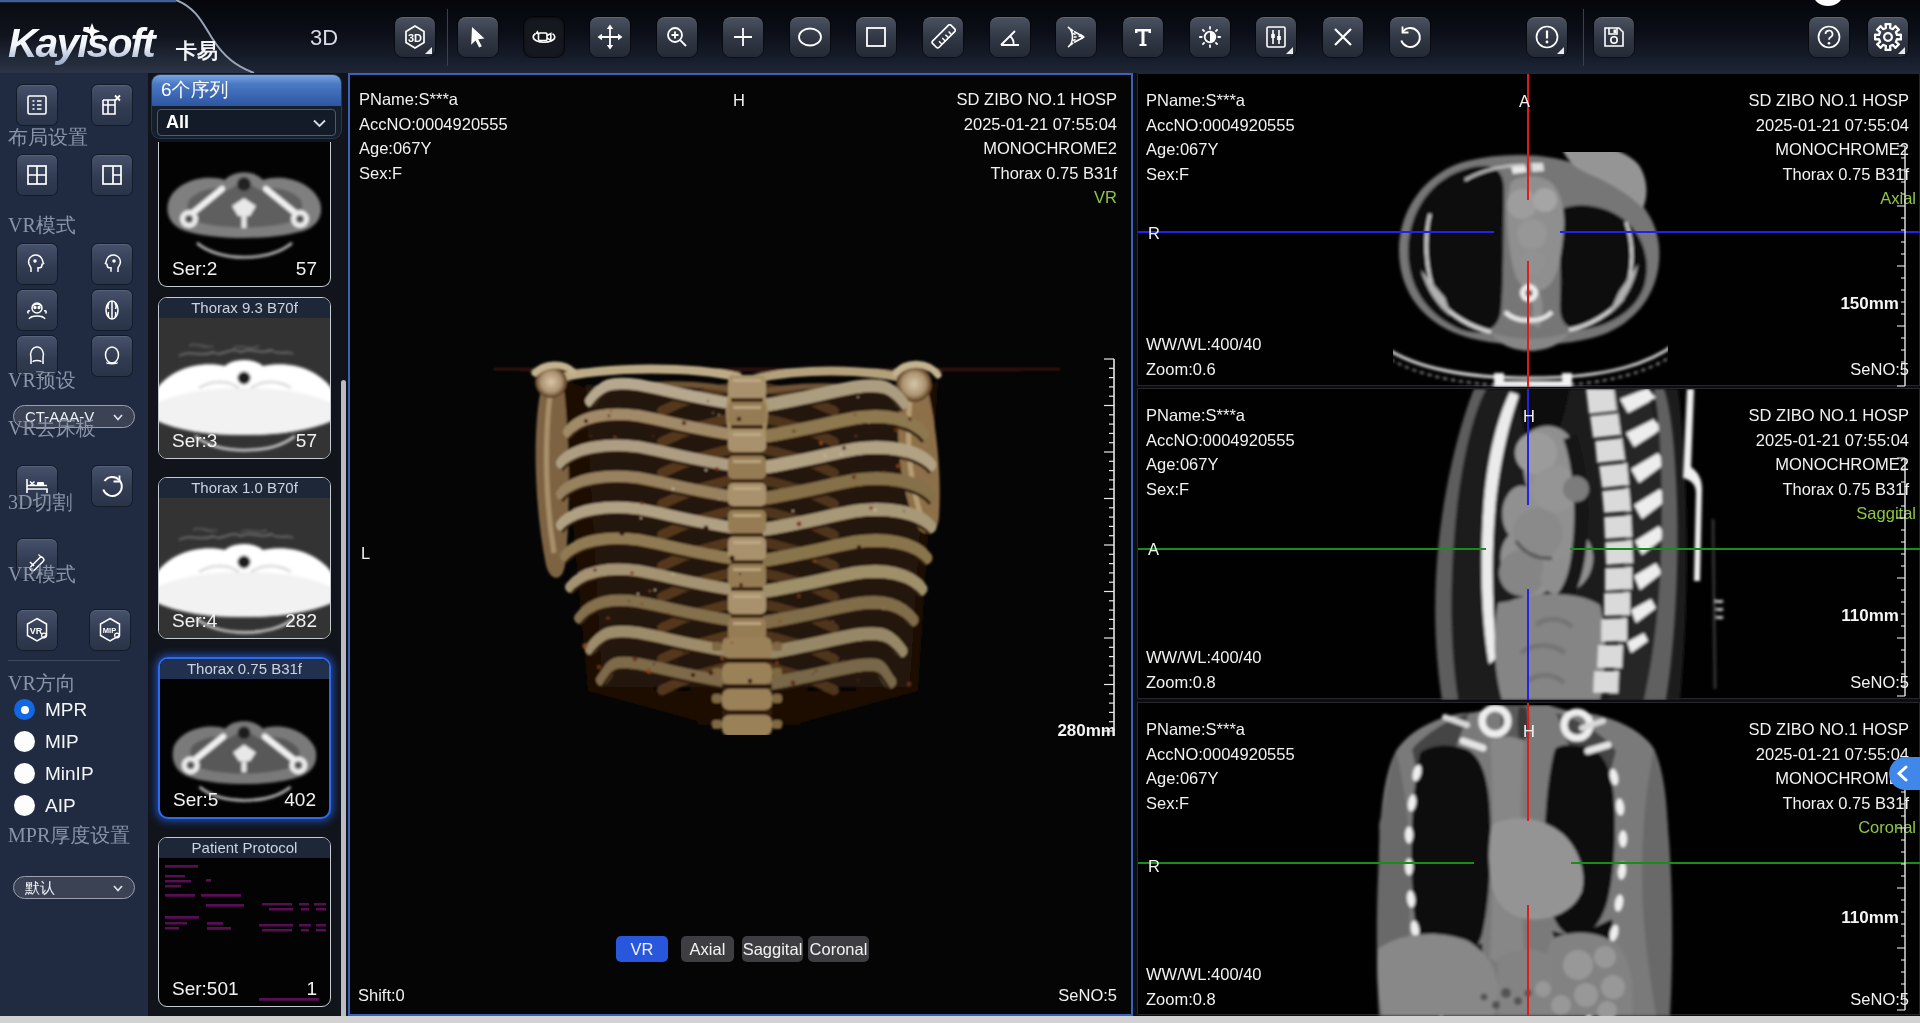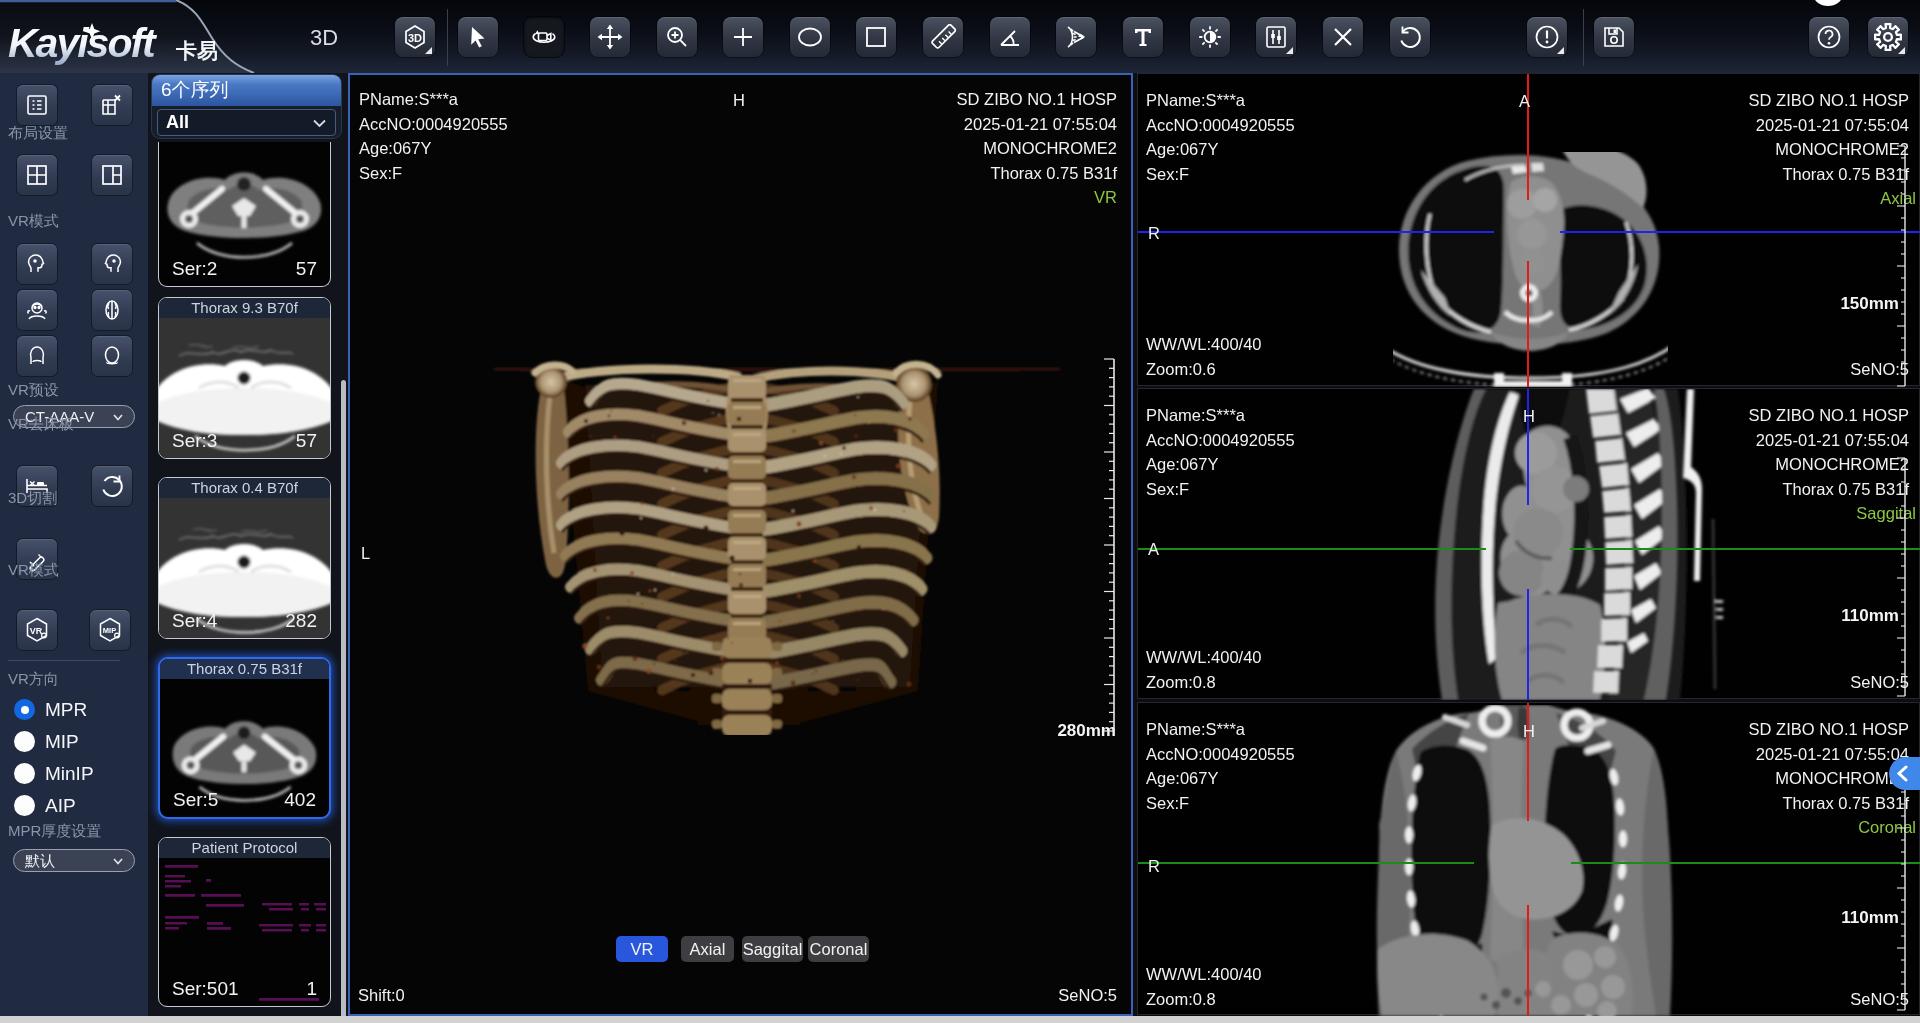--- a/index.html
+++ b/index.html
@@ -14,21 +14,21 @@
   background:linear-gradient(180deg,#4a5160 0%,#303643 55%,#242936 100%);
   box-shadow:0 0 0 1px rgba(0,0,0,0.45), inset 0 1px 0 rgba(255,255,255,0.12); }
 .tbtn svg { position:absolute; left:50%; top:50%; transform:translate(-50%,-50%); }
 .tbtn.active { background:#15181f; box-shadow:0 0 0 1px rgba(0,0,0,0.6), inset 0 1px 3px rgba(0,0,0,0.6); }
 .corner:after { content:""; position:absolute; right:3px; bottom:3px; width:0; height:0;
   border-left:7px solid transparent; border-bottom:7px solid #e8eaee; }
 .tsep { position:absolute; top:9px; width:1px; height:57px; background:#3a414e; }
 
 
 #sidebar { position:absolute; left:0; top:73px; width:148px; height:945px; background:#202b41; }
-.slabel { position:absolute; left:8px; font-size:15px; color:#8a95a9; white-space:nowrap; }
+.slabel { position:absolute; left:8px; font-size:20px; color:#8a95a9; white-space:nowrap;font-family:Liberation Serif, serif; }
 .sbtn { position:absolute; width:40px; height:40px; border-radius:6px;
   background:linear-gradient(180deg,#46516a 0%,#303b52 60%,#2a3448 100%);
   box-shadow:0 0 0 1px rgba(10,14,22,0.55), inset 0 1px 0 rgba(255,255,255,0.10); }
 .sbtn svg { position:absolute; left:50%; top:50%; transform:translate(-50%,-50%); }
 .sdrop { position:absolute; left:13px; width:122px; height:23px; border-radius:12px;
   background:#3a4254; border:1px solid #99a1b0; color:#eef1f5; font-size:15px;
   line-height:21px; padding-left:11px; }
 .sdrop .chev { position:absolute; right:9px; top:4px; }
 .radio { position:absolute; left:14px; width:21px; height:21px; border-radius:50%; background:#fdfdfd; }
 .radio.sel { background:#1268e3; }
@@ -323,21 +323,21 @@
         </svg>
 </div>
 <div class="sbtn" style="left:92px;top:263px">
 <svg width="26" height="26" viewBox="0 0 26 26">
           <g stroke="#fff" stroke-width="1.5" fill="none">
             <ellipse cx="13" cy="12" rx="6.5" ry="8"></ellipse>
             <path d="M8,19.5 c-1,1.5 11,1.5 10,0"></path>
           </g>
         </svg>
 </div>
-<div class="slabel" style="top:308px">VR预设</div>
+<div class="slabel" style="top:294px">VR预设</div>
 <div class="sdrop" style="top:332px">CT-AAA-V
 <svg class="chev" width="14" height="14" viewBox="0 0 14 14">
           <path d="M3,5 l4,4.5 4,-4.5" stroke="#dfe3e9" stroke-width="1.7" fill="none"></path>
         </svg>
 </div>
 <div class="slabel" style="top:342px">VR去床板</div>
 <div class="sbtn" style="left:17px;top:393px">
 <svg width="26" height="26" viewBox="0 0 26 26">
           <g stroke="#fff" stroke-width="1.6" fill="none">
             <path d="M3,6 v14 M3,16 h20 v4 M3,12.5 h20"></path>
@@ -387,21 +387,21 @@
 <div class="slabel" style="top:597px">VR方向</div>
 <div class="radio sel" style="top:626px"></div>
       <div class="rlabel" style="top:626px">MPR</div>
 <div class="radio" style="top:658px"></div>
       <div class="rlabel" style="top:658px">MIP</div>
 <div class="radio" style="top:690px"></div>
       <div class="rlabel" style="top:690px">MinIP</div>
 <div class="radio" style="top:722px"></div>
       <div class="rlabel" style="top:722px">AIP</div>
 <div class="slabel" style="top:749px">MPR厚度设置</div>
-<div class="sdrop" style="top:776px">默认
+<div class="sdrop" style="top:803px">默认
 <svg class="chev" width="14" height="14" viewBox="0 0 14 14">
           <path d="M3,5 l4,4.5 4,-4.5" stroke="#dfe3e9" stroke-width="1.7" fill="none"></path>
         </svg>
 </div>
 </div>
 <div id="thumbs">
 <div class="abs" style="left:4px;top:2px;width:189px;height:63px;border-radius:8px;background:#161e2c;box-shadow:0 0 0 1px #2a3750"></div>
 <div class="abs" style="left:4px;top:2px;width:189px;height:31px;border-radius:8px 8px 0 0;background:linear-gradient(180deg,#7aa3e0 0%,#4a79c4 30%,#2d55a2 100%);color:#fff;font-size:19px;line-height:30px;padding-left:9px">6个序列</div>
 <div class="abs" style="left:9px;top:36px;width:179px;height:27px;border-radius:4px;background:#131b29;border:1px solid #475b7d;color:#fff;font-size:18px;font-weight:bold;line-height:25px;padding-left:8px">All
 <svg class="abs" style="right:8px;top:7px" width="15" height="13" viewBox="0 0 15 13">
@@ -452,21 +452,21 @@
  <circle cx="85" cy="60" r="6.5" fill="#1b1b1b"></circle>
  <path d="M40,70 C55,61 70,63 80,70 M92,70 C102,63 118,61 132,70" stroke="#dedede" stroke-width="3" fill="none"></path>
  <path d="M36,118 C60,137 112,137 136,118" stroke="#d8d8d8" stroke-width="2.5" fill="none"></path>
  </g>
 </svg>
 <div class="ser">Ser:3</div>
         <div class="cnt">57</div>
 </div>
 
 <div class="thumb" style="top:404px;height:162px">
-<div class="ttitle">Thorax 0.4 B70f</div>
+<div class="ttitle">Thorax 1.0 B70f</div>
 <svg class="abs" style="left:0;top:20px" width="171" height="141" viewBox="0 0 171 141">
  <rect x="0" y="0" width="171" height="141" fill="#333333"></rect>
  <g filter="url(#b2)">
  <path d="M20,42 c10,-7 24,2 34,-4 c8,6 18,-6 28,0 c10,-6 20,4 30,-2 c8,6 16,0 22,4" stroke="#7e7e7e" stroke-width="1.5" fill="none"></path>
  <path d="M34,32 c8,-5 16,4 24,0 m24,2 c8,-5 18,4 26,-2" stroke="#6a6a6a" stroke-width="1.3" fill="none"></path>
  <path d="M-4,78 C8,56 40,46 66,52 C74,44 96,44 104,52 C132,46 162,56 175,78 L175,104 C150,115 120,119 85,119 C50,119 20,115 -4,104 Z" fill="#ffffff"></path>
  <path d="M-4,90 C20,78 50,74 85,74 C120,74 150,78 175,90 L175,104 C150,115 120,119 85,119 C50,119 20,115 -4,104 Z" fill="#f2f2f2"></path>
  <circle cx="85" cy="64" r="6.5" fill="#1b1b1b"></circle>
  <path d="M40,74 C55,65 70,67 80,74 M92,74 C102,67 118,65 132,74" stroke="#dedede" stroke-width="3" fill="none"></path>
  <path d="M38,121 C60,139 112,139 134,121" stroke="#d8d8d8" stroke-width="2.5" fill="none"></path>

